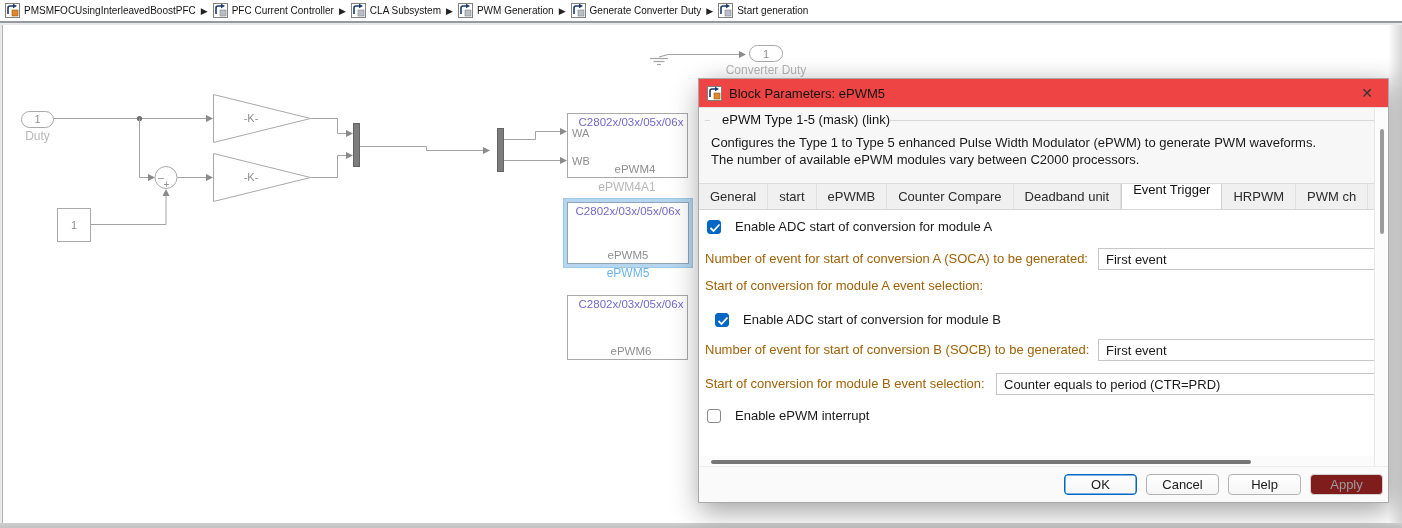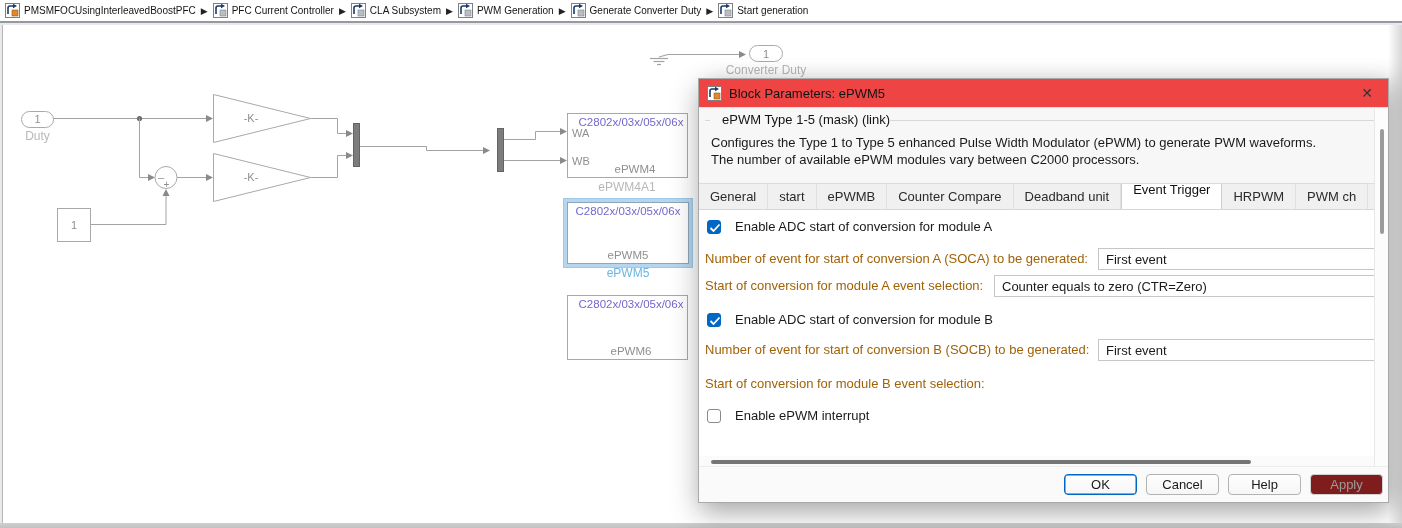--- a/index.html
+++ b/index.html
@@ -302,39 +302,39 @@
       </span>
       <span class="cb-label">Enable ADC start of conversion for module A</span>
     </div>
 
     <div class="f-label" style="top:38px;">Number of event for start of conversion A (SOCA) to be generated:</div>
     <div class="combo" style="left:399px; top:38px; width:277px;">
       <span>First event</span>
     </div>
 
     <div class="f-label" style="top:65px;">Start of conversion for module A event selection:</div>
-    <div class="combo" style="left:295px; top:65px; width:381px;">
-      <span>Counter equals to zero (CTR=Zero)</span>
-    </div>
-
-    <div class="cb-row" style="top:102px;">
+
+    <div class="cb-row" style="top:102px;margin-left:8px;">
       <span class="cb checked">
         <svg width="12" height="10" viewBox="0 0 12 10">
           <polyline points="1.5,5 4.5,8 10.5,1.5" fill="none" stroke="#ffffff" stroke-width="1.8"></polyline>
         </svg>
       </span>
       <span class="cb-label">Enable ADC start of conversion for module B</span>
     </div>
 
     <div class="f-label" style="top:129px;">Number of event for start of conversion B (SOCB) to be generated:</div>
     <div class="combo" style="left:399px; top:129px; width:277px;">
       <span>First event</span>
     </div>
 
     <div class="f-label" style="top:163px;">Start of conversion for module B event selection:</div>
+    <div class="combo" style="left:297px; top:163px; width:379px;">
+      <span>Counter equals to period (CTR=PRD)</span>
+    </div>
 
     <div class="cb-row" style="top:198px;">
       <span class="cb unchecked"></span>
       <span class="cb-label">Enable ePWM interrupt</span>
     </div>
 
   </div>
 
   <div class="hscroll-area">
     <div class="hscroll-thumb"></div>

